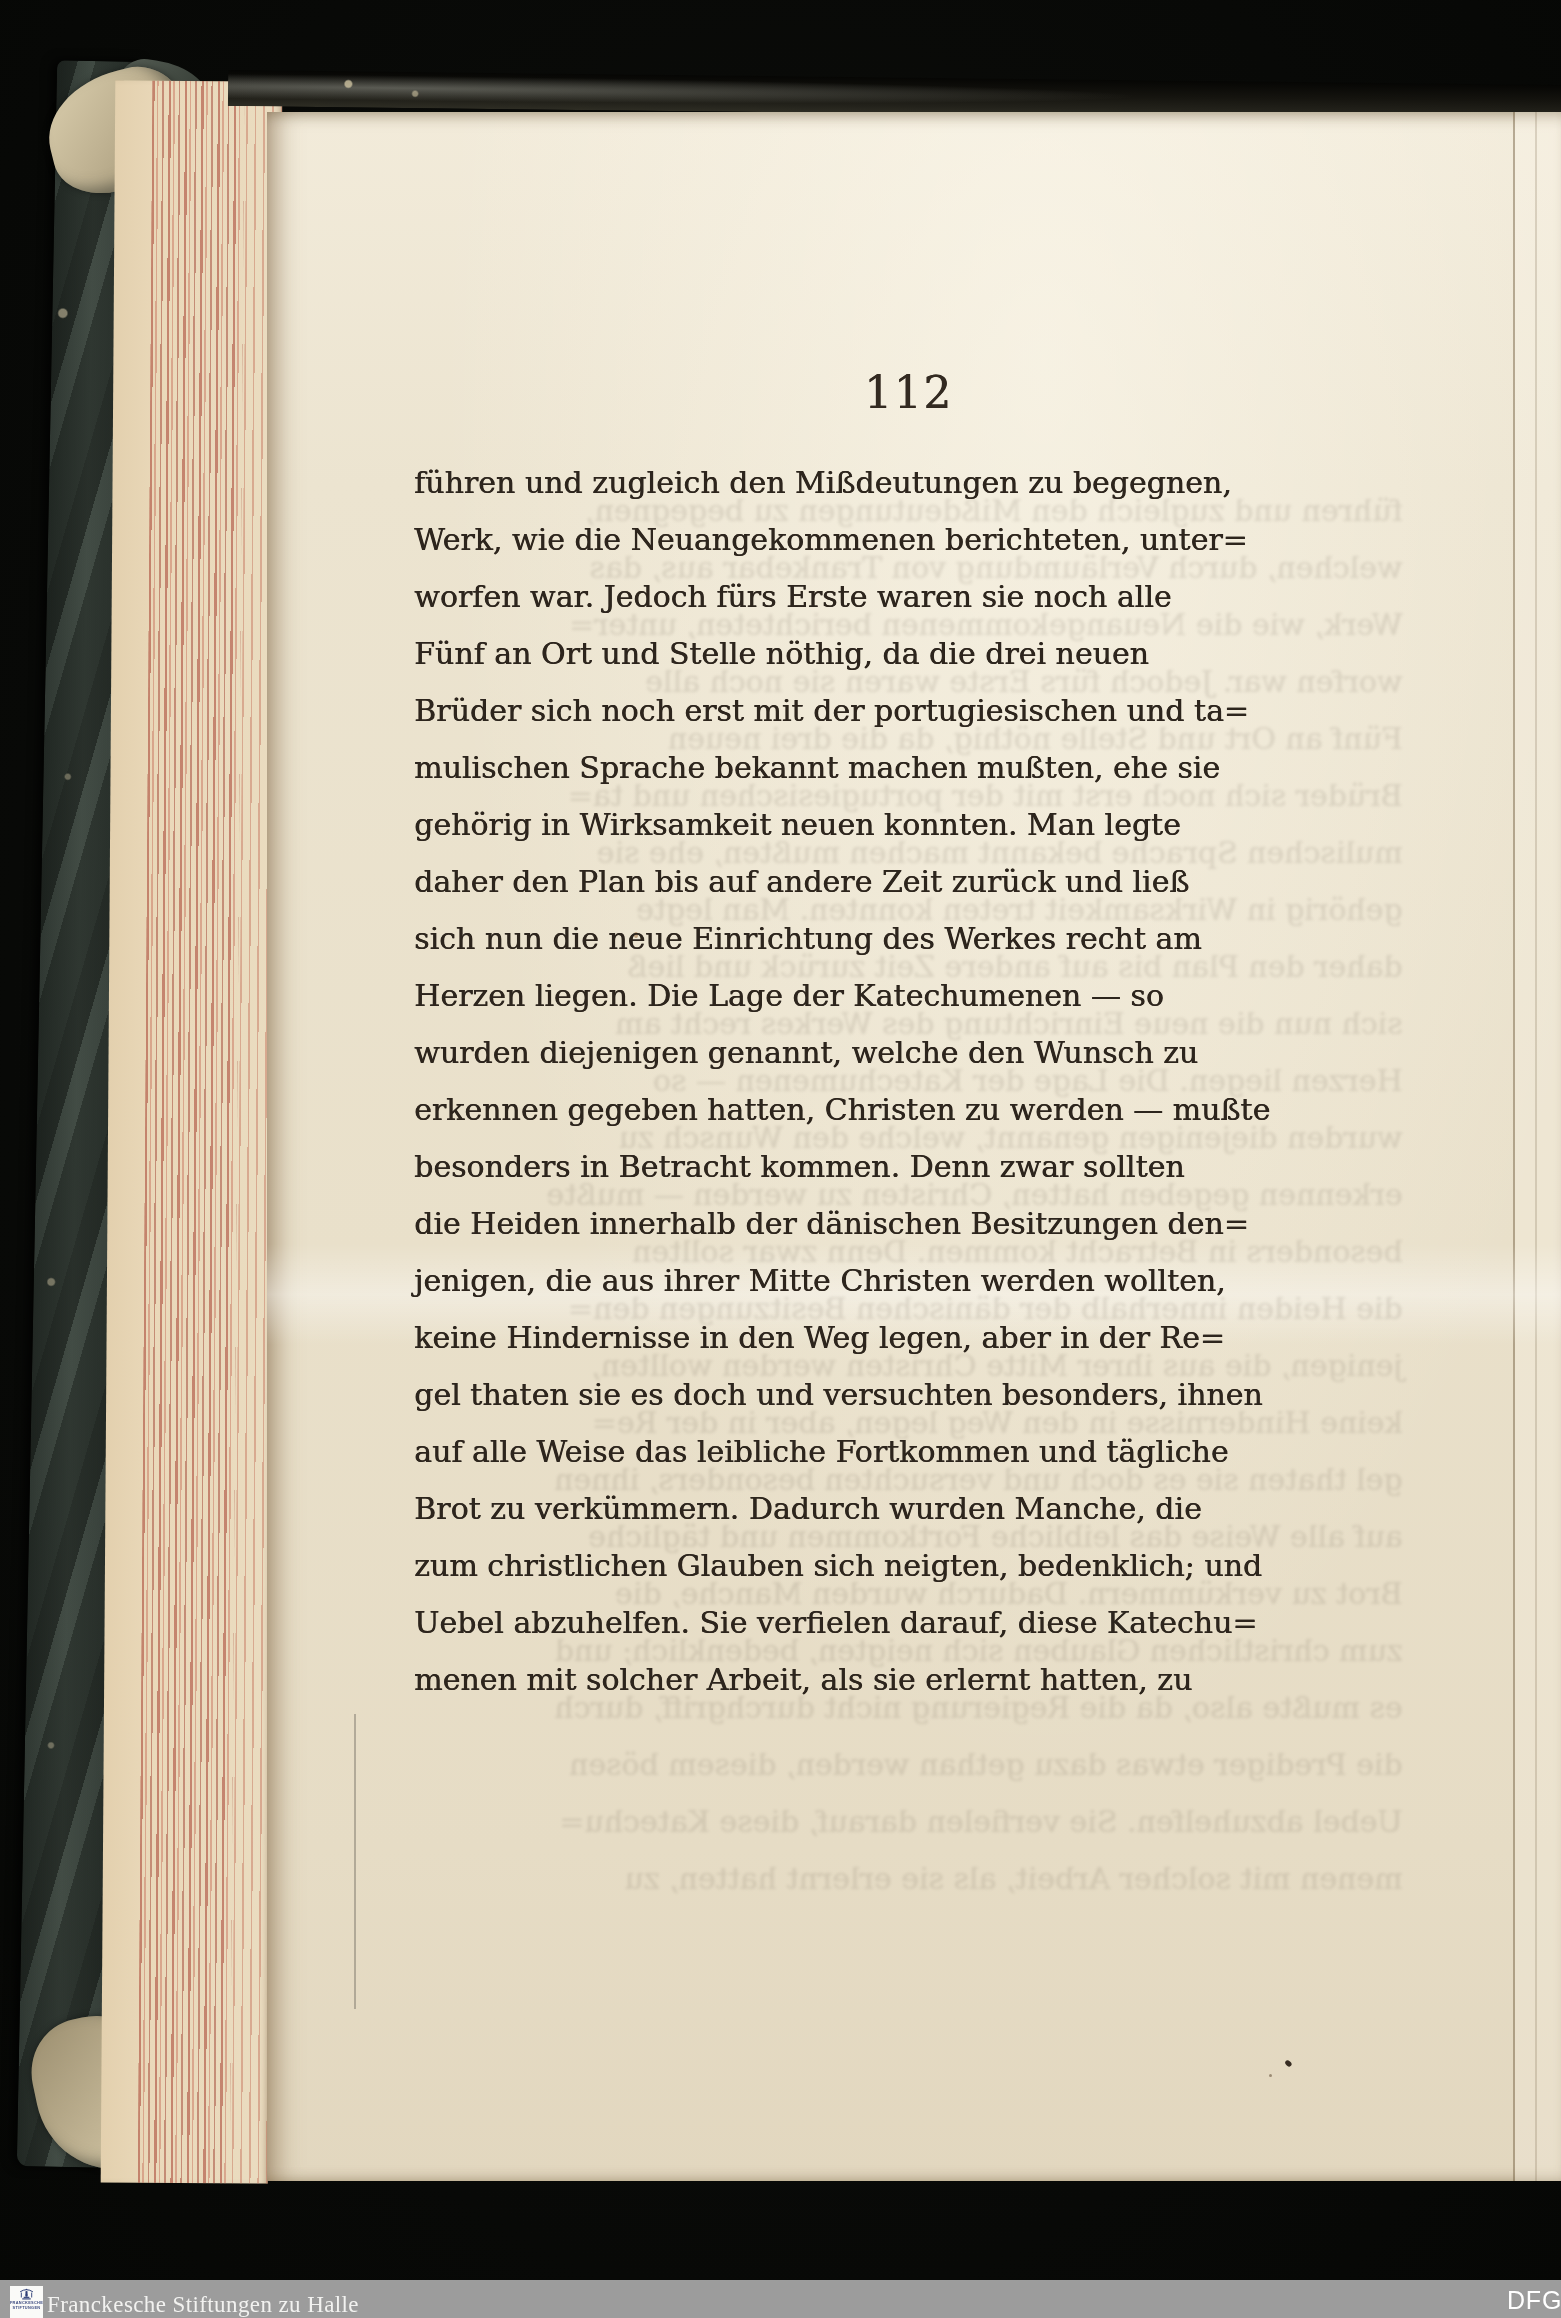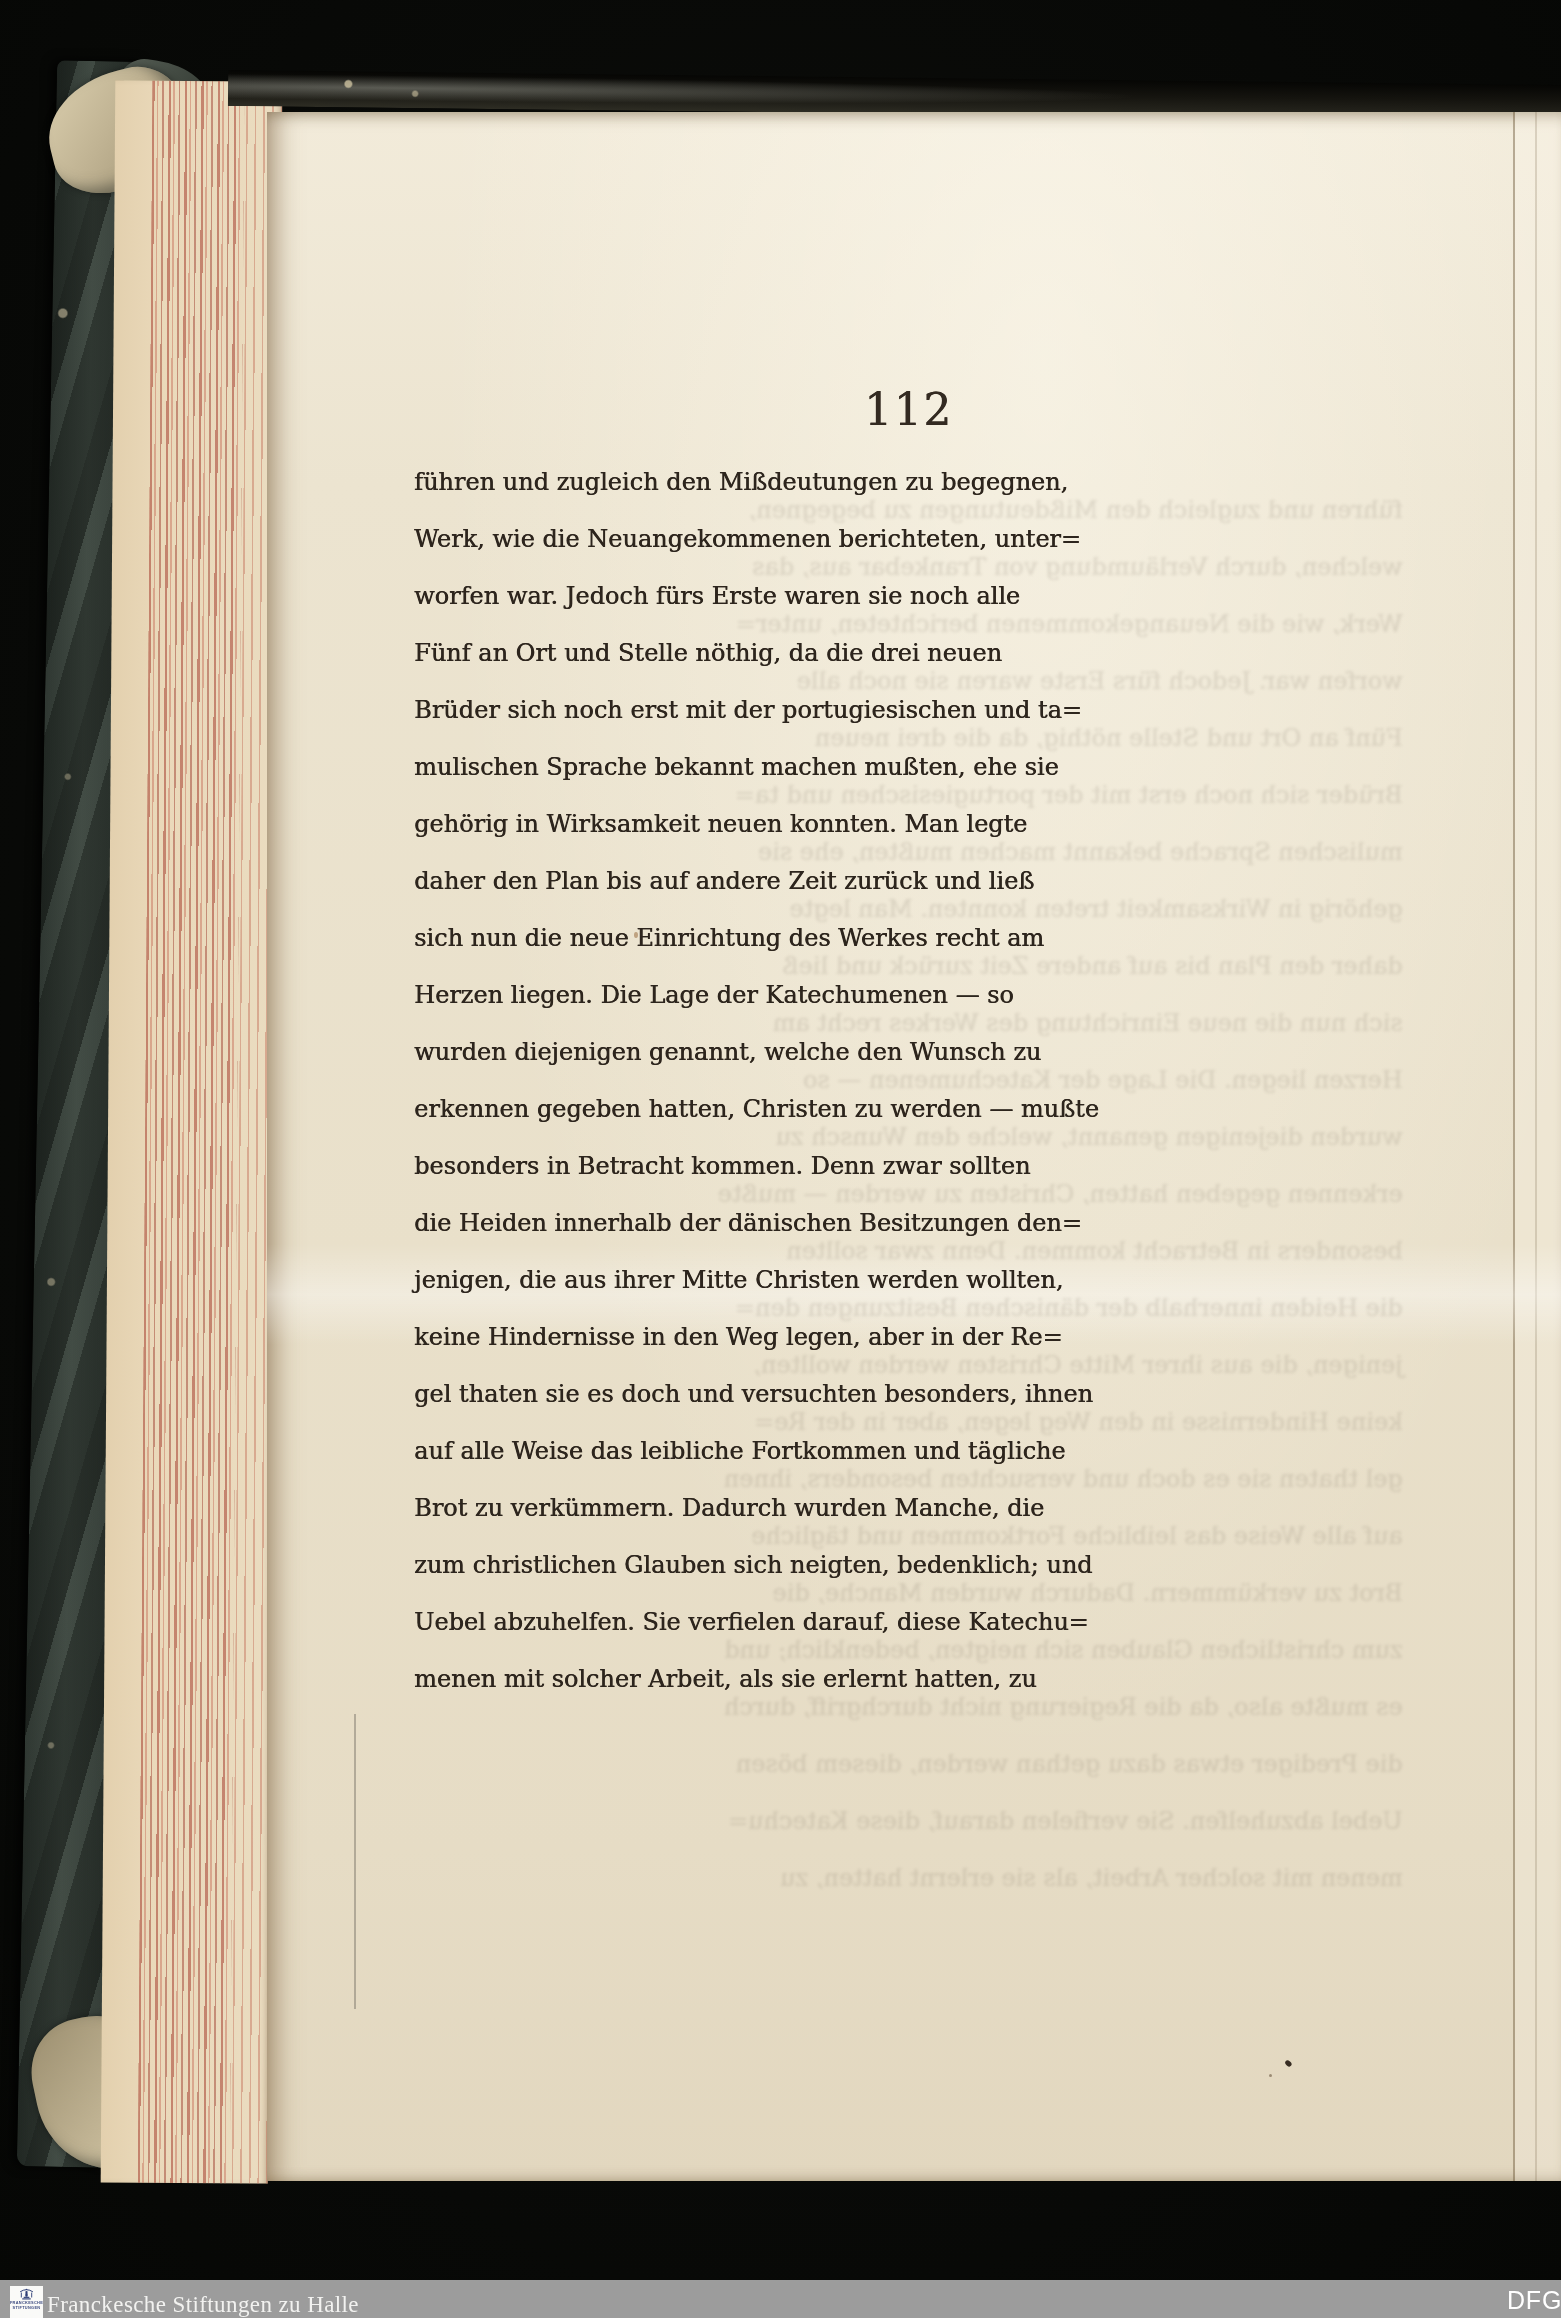--- a/index.html
+++ b/index.html
@@ -89,26 +89,26 @@
   .shine{position:absolute;left:0;top:1132px;width:100%;height:101px;
     background:linear-gradient(180deg,transparent 0%,rgba(255,255,255,.38) 50%,transparent 100%);}
   .pencil{position:absolute;left:87px;top:1602px;width:1.6px;height:295px;background:#7e786c;opacity:.5;}
   .speck1{position:absolute;left:1018px;top:1949px;width:7px;height:4.7px;background:#372c22;border-radius:50%;transform:rotate(40deg);}
   .speck2{position:absolute;left:1002px;top:1962px;width:3.1px;height:3.1px;background:#7a6952;border-radius:50%;opacity:.7;}
   .speck3{position:absolute;left:367px;top:820px;width:3.9px;height:6.2px;background:#9b6d3f;border-radius:50%;opacity:.55;}
   
   .page-number{
     position:absolute;left:147px;top:255px;width:989px;
     text-align:center;font-size:44px;color:#332a21;
-    text-shadow:0.4px 0 0 currentColor;letter-spacing:1.6px;margin-top:17px;
+    text-shadow:0.4px 0 0 currentColor;letter-spacing:1.6px;
   }
   
   .textblock{position:absolute;left:147px;top:342px;width:989px;color:#2d251d;}
   .tline{
-    height:57px;line-height:57px;font-size:24px;white-space:nowrap;
+    height:57px;line-height:57px;font-size:30px;white-space:nowrap;
     text-align:justify;text-align-last:justify;
     text-shadow:0.5px 0 0 currentColor;
   }
   .tline::after{content:"";display:inline-block;width:100%;}
   .showthrough{
     position:absolute;left:147px;top:370px;width:989px;color:#5d5244;
     transform:scaleX(-1);filter:blur(1.8px);opacity:.14;pointer-events:none;
   }
   
   .footer{

